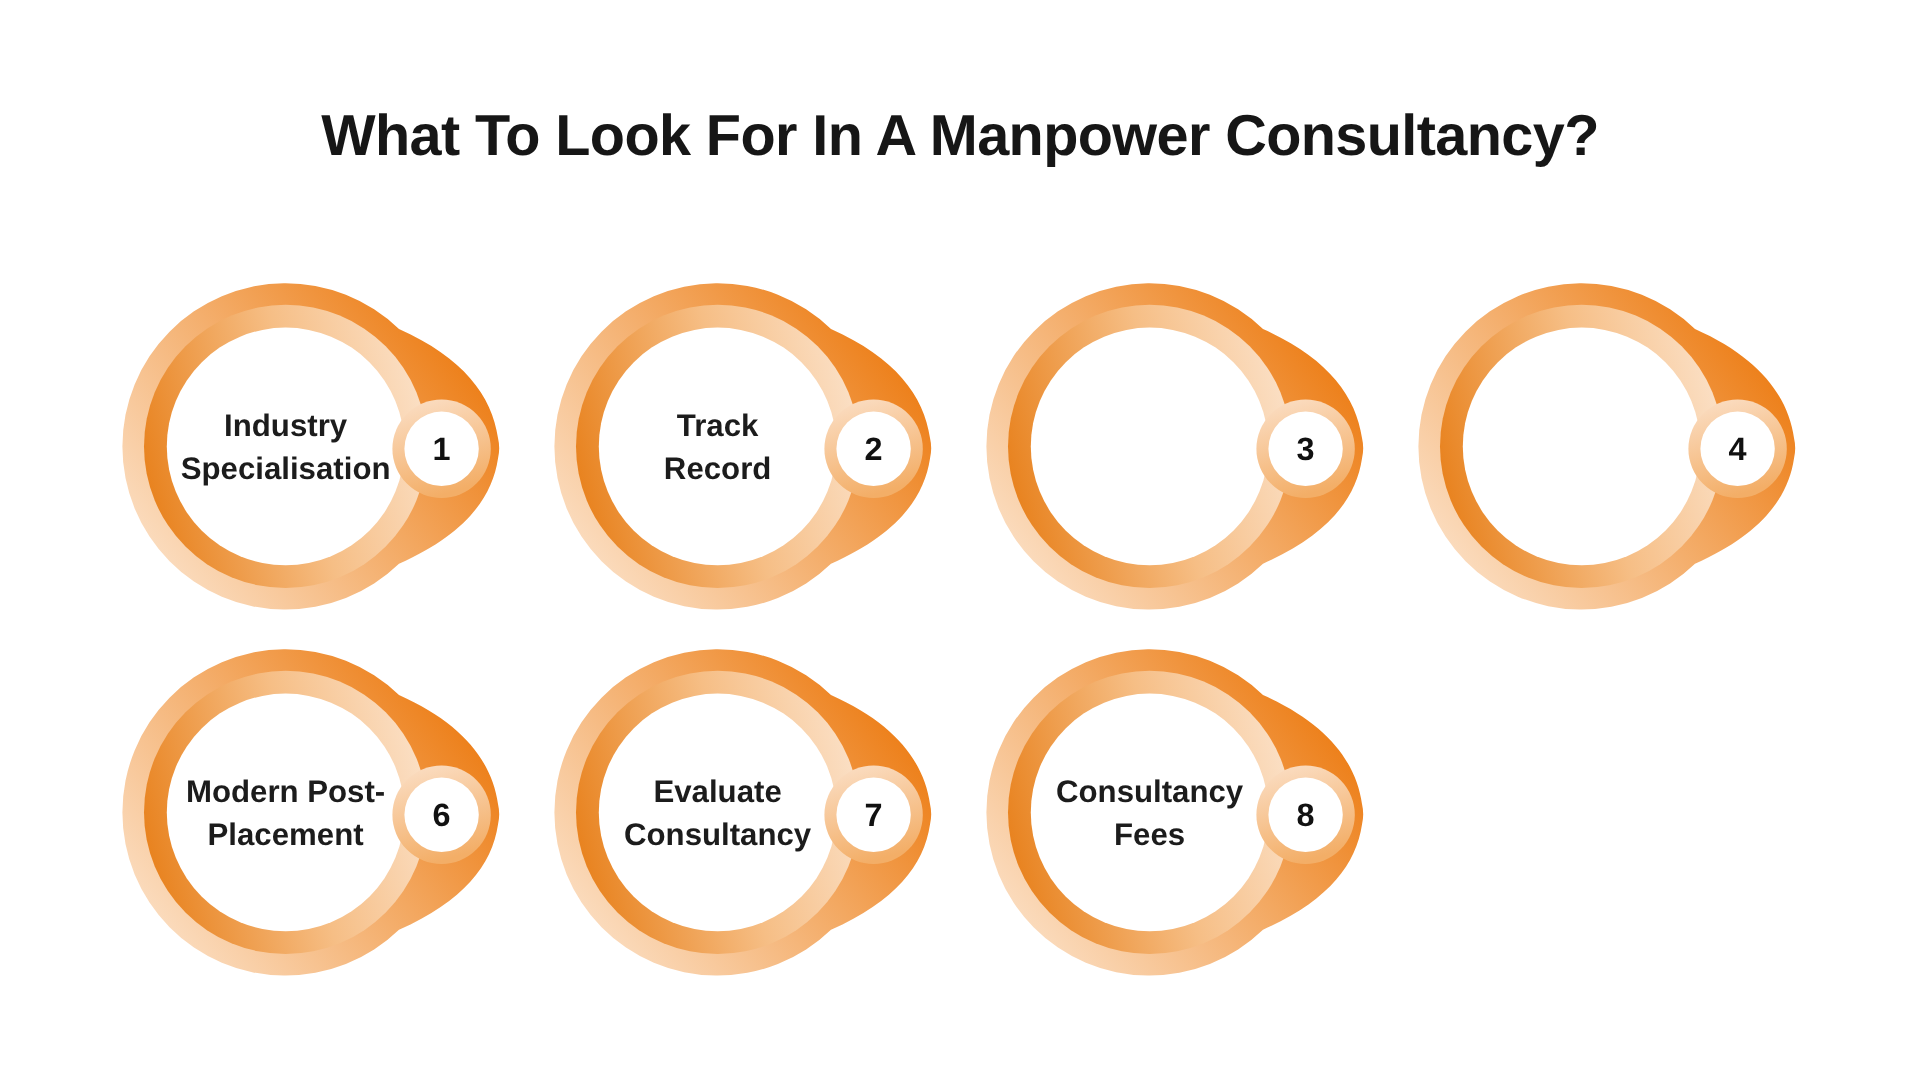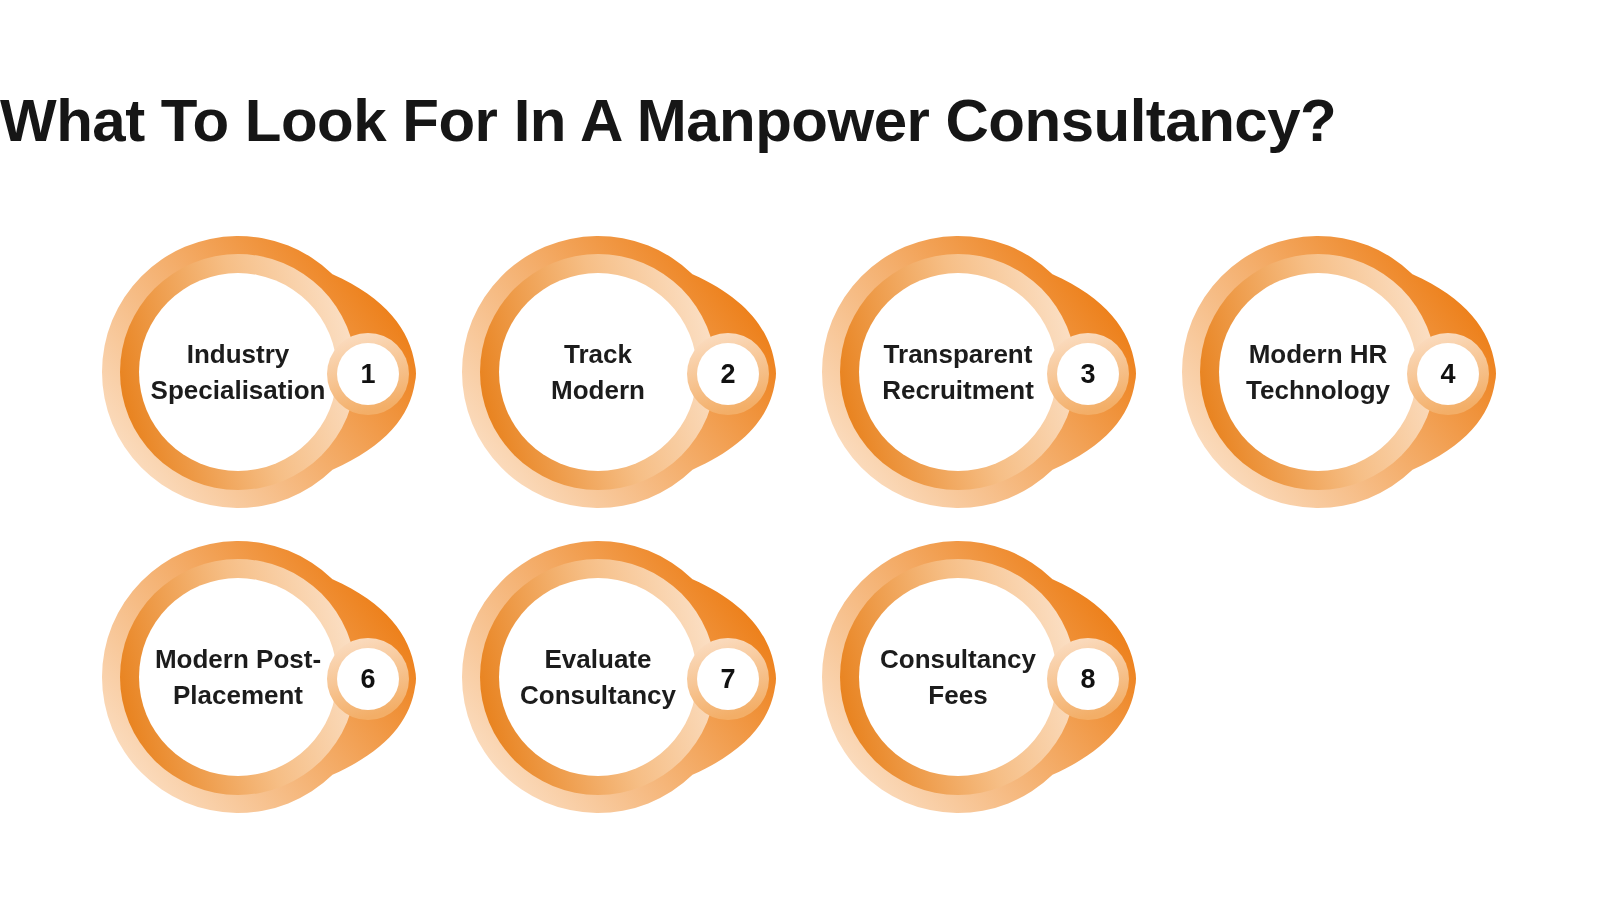--- a/index.html
+++ b/index.html
@@ -13,22 +13,22 @@
     width: 1600px;
     height: 900px;
     background: #FFFFFF;
     overflow: hidden;
   }
   .title {
     position: absolute;
     top: 86px;
     left: 0;
     width: 100%;
-    text-align: left;
-    font-size: 60px;
+    text-align: center;
+    font-size: 48px;
     font-weight: 700;
     color: #161616;
     letter-spacing: -0.5px;
     margin: 0;
   }
   .grid {
     position: absolute;
     left: 100px;
     top: 232px;
     display: grid;
@@ -130,52 +130,44 @@
     <div class="badge">
       <svg class="shape" viewBox="0 0 320 280">
         <path d="M 232.5 42.2 A 136 136 0 1 0 232.5 237.8 C 286 214 310 184 315 150 Q 317 141.5 315 133 C 310 98 286 66 232.5 42.2 Z" fill="url(#gradOuter)"></path>
         <circle cx="138" cy="140" r="118" fill="url(#gradInner)"></circle>
         <circle cx="138" cy="140" r="99" fill="#FFFFFF"></circle>
         <circle cx="268" cy="142" r="41" fill="url(#gradSmall)"></circle>
         <circle cx="268" cy="142" r="31" fill="#FFFFFF"></circle>
       </svg>
       <div class="badge-label">
         <span>Track</span>
-        <span>Modern</span>
+        <span>Record</span>
       </div>
       <div class="badge-number">2</div>
     </div>
 
     <div class="badge">
       <svg class="shape" viewBox="0 0 320 280">
         <path d="M 232.5 42.2 A 136 136 0 1 0 232.5 237.8 C 286 214 310 184 315 150 Q 317 141.5 315 133 C 310 98 286 66 232.5 42.2 Z" fill="url(#gradOuter)"></path>
         <circle cx="138" cy="140" r="118" fill="url(#gradInner)"></circle>
         <circle cx="138" cy="140" r="99" fill="#FFFFFF"></circle>
         <circle cx="268" cy="142" r="41" fill="url(#gradSmall)"></circle>
         <circle cx="268" cy="142" r="31" fill="#FFFFFF"></circle>
       </svg>
-      <div class="badge-label">
-        <span>Transparent</span>
-        <span>Recruitment</span>
-      </div>
       <div class="badge-number">3</div>
     </div>
 
     <div class="badge">
       <svg class="shape" viewBox="0 0 320 280">
         <path d="M 232.5 42.2 A 136 136 0 1 0 232.5 237.8 C 286 214 310 184 315 150 Q 317 141.5 315 133 C 310 98 286 66 232.5 42.2 Z" fill="url(#gradOuter)"></path>
         <circle cx="138" cy="140" r="118" fill="url(#gradInner)"></circle>
         <circle cx="138" cy="140" r="99" fill="#FFFFFF"></circle>
         <circle cx="268" cy="142" r="41" fill="url(#gradSmall)"></circle>
         <circle cx="268" cy="142" r="31" fill="#FFFFFF"></circle>
       </svg>
-      <div class="badge-label">
-        <span>Modern HR</span>
-        <span>Technology</span>
-      </div>
       <div class="badge-number">4</div>
     </div>
 
 
     <div class="badge">
       <svg class="shape" viewBox="0 0 320 280">
         <path d="M 232.5 42.2 A 136 136 0 1 0 232.5 237.8 C 286 214 310 184 315 150 Q 317 141.5 315 133 C 310 98 286 66 232.5 42.2 Z" fill="url(#gradOuter)"></path>
         <circle cx="138" cy="140" r="118" fill="url(#gradInner)"></circle>
         <circle cx="138" cy="140" r="99" fill="#FFFFFF"></circle>
         <circle cx="268" cy="142" r="41" fill="url(#gradSmall)"></circle>

